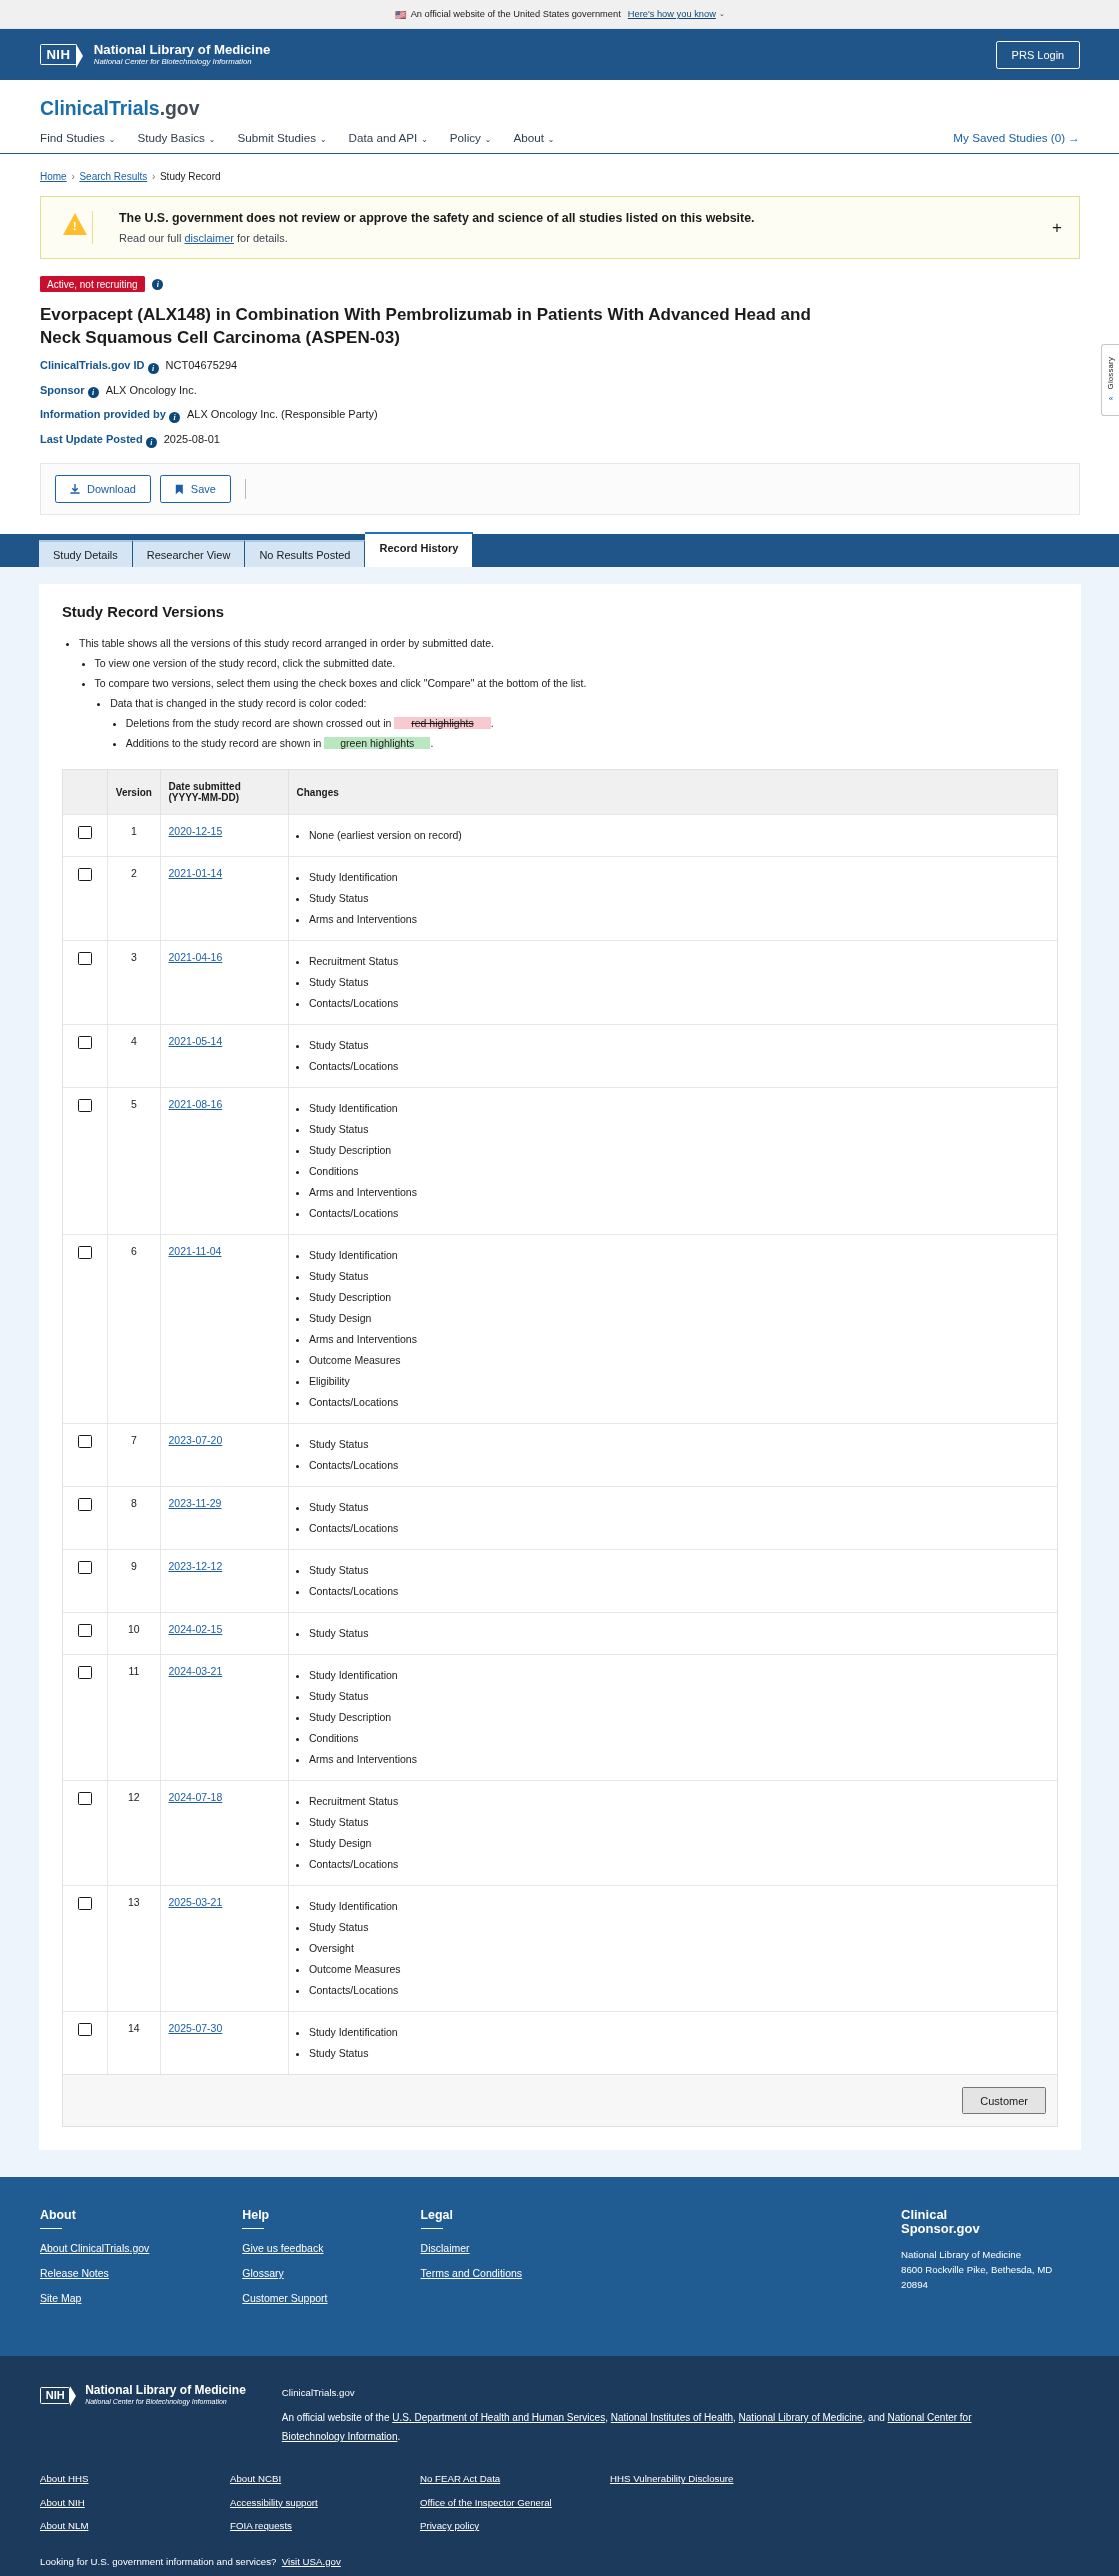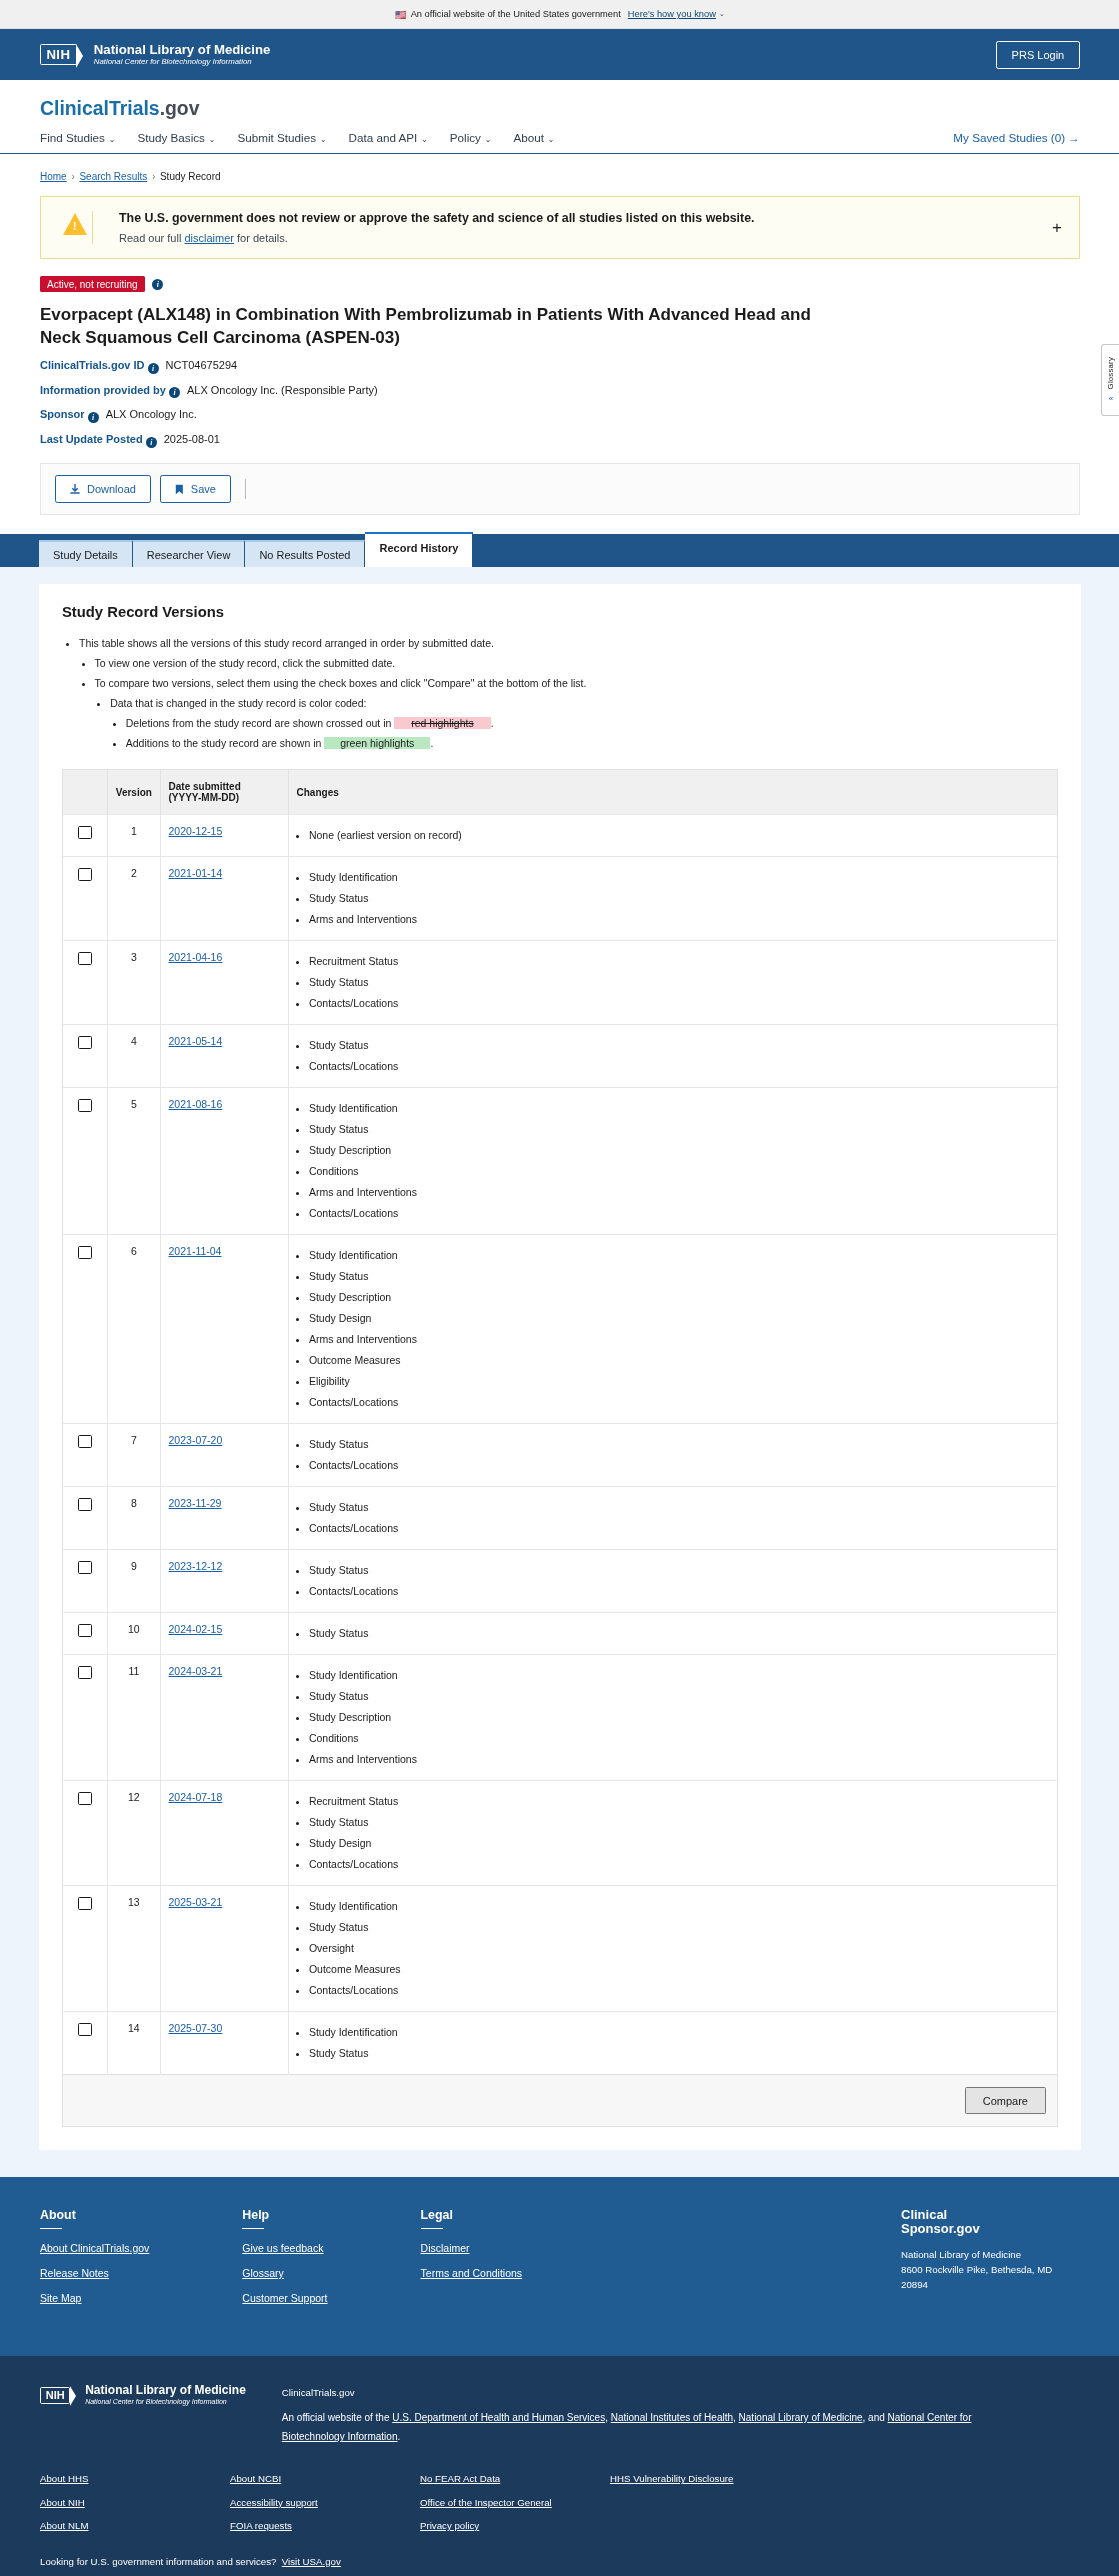--- a/index.html
+++ b/index.html
@@ -398,28 +398,28 @@
   </div>
 
   <h1 class="study-title">Evorpacept (ALX148) in Combination With Pembrolizumab in Patients With Advanced Head and Neck Squamous Cell Carcinoma (ASPEN-03)</h1>
 
   <div class="meta-line">
     <span class="lbl">ClinicalTrials.gov ID</span>
     <span class="info-i">i</span>
     <span class="val">NCT04675294</span>
   </div>
   <div class="meta-line">
+    <span class="lbl">Sponsor</span>
+    <span class="info-i">i</span>
+    <span class="val">ALX Oncology Inc.</span>
+  </div>
+  <div class="meta-line">
     <span class="lbl">Information provided by</span>
     <span class="info-i">i</span>
     <span class="val">ALX Oncology Inc. (Responsible Party)</span>
-  </div>
-  <div class="meta-line">
-    <span class="lbl">Sponsor</span>
-    <span class="info-i">i</span>
-    <span class="val">ALX Oncology Inc.</span>
   </div>
   <div class="meta-line">
     <span class="lbl">Last Update Posted</span>
     <span class="info-i">i</span>
     <span class="val">2025-08-01</span>
   </div>
 
   <div class="action-bar">
     <button class="act-btn">
       <svg width="10" height="11" viewBox="0 0 13 14">
@@ -647,21 +647,21 @@
               <ul>
                 <li>Study Identification</li>
                 <li>Study Status</li>
               </ul>
             </td>
           </tr>
         </tbody>
       <tfoot>
         <tr class="foot-row">
           <td colspan="4">
-            <button class="compare-btn">Compare</button>
+            <button class="compare-btn">Customer</button>
           </td>
         </tr>
       </tfoot>
     </table>
   </div>
 </div>
 
 <div class="footer-top">
   <div class="fcols" id="footer-cols">
       <div class="fcol">

